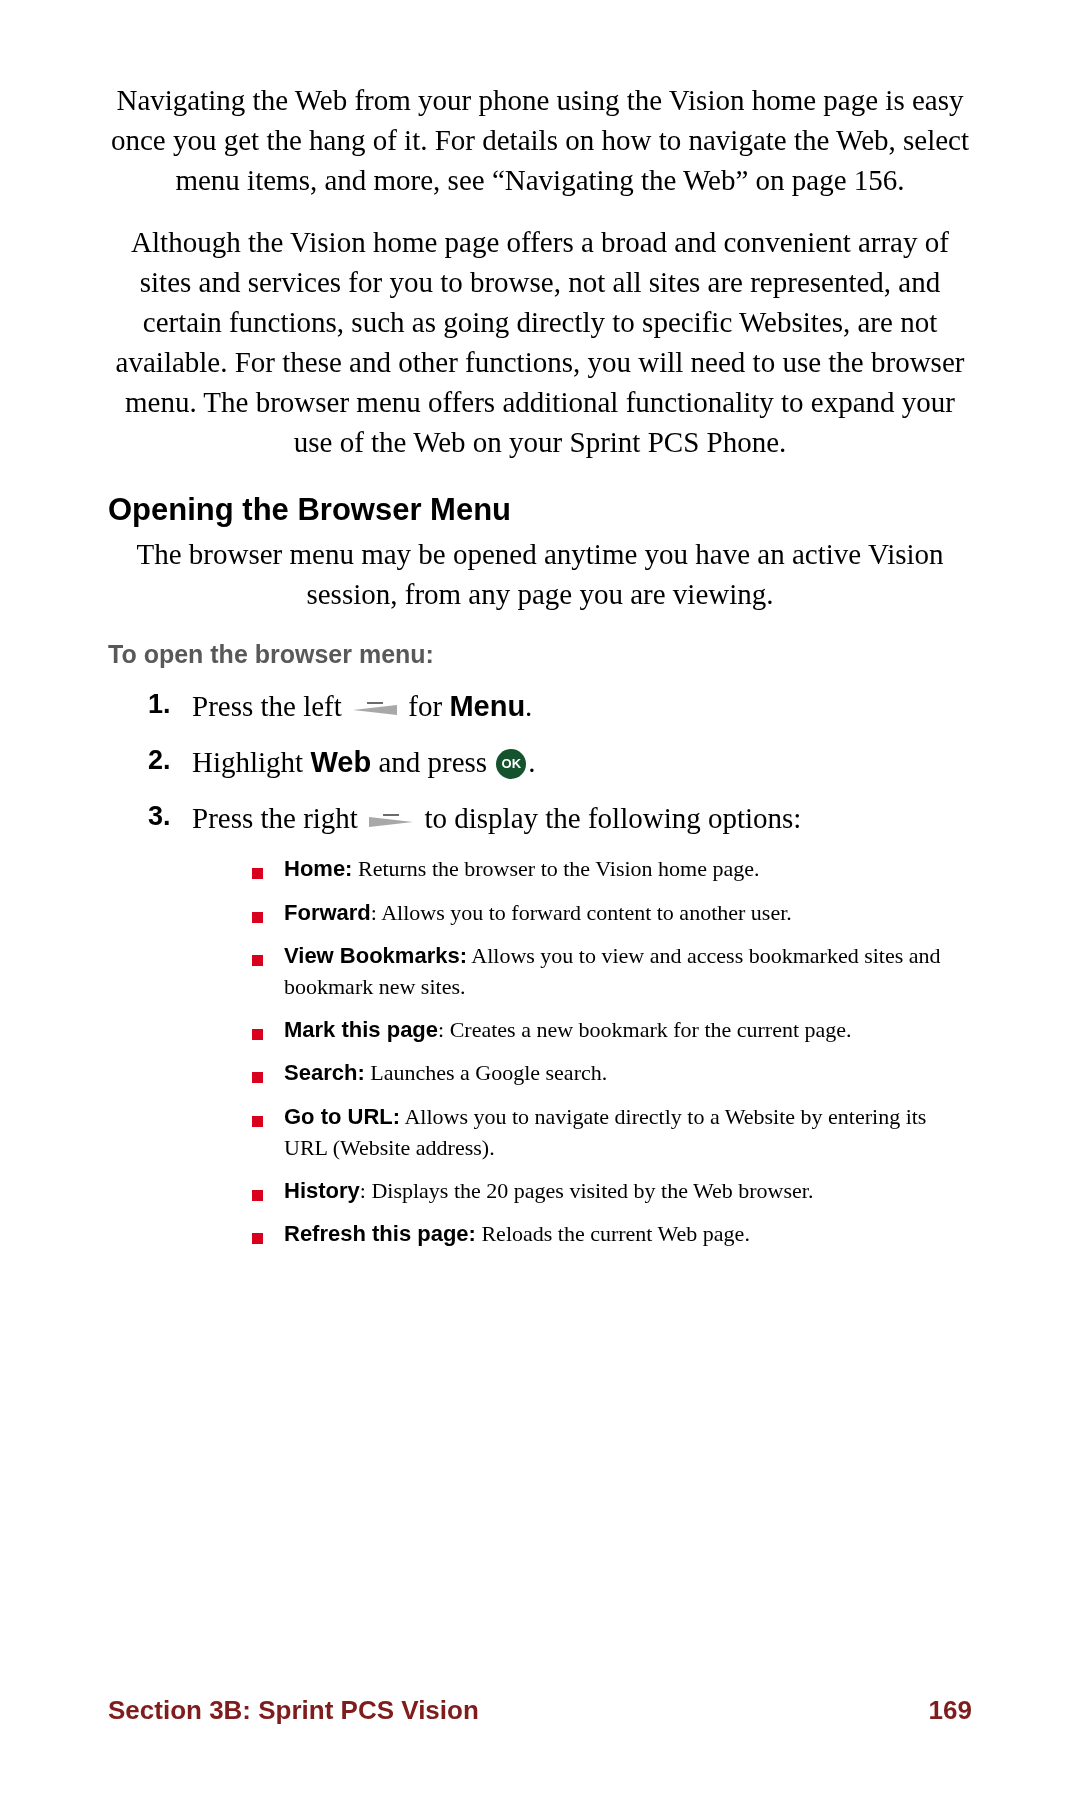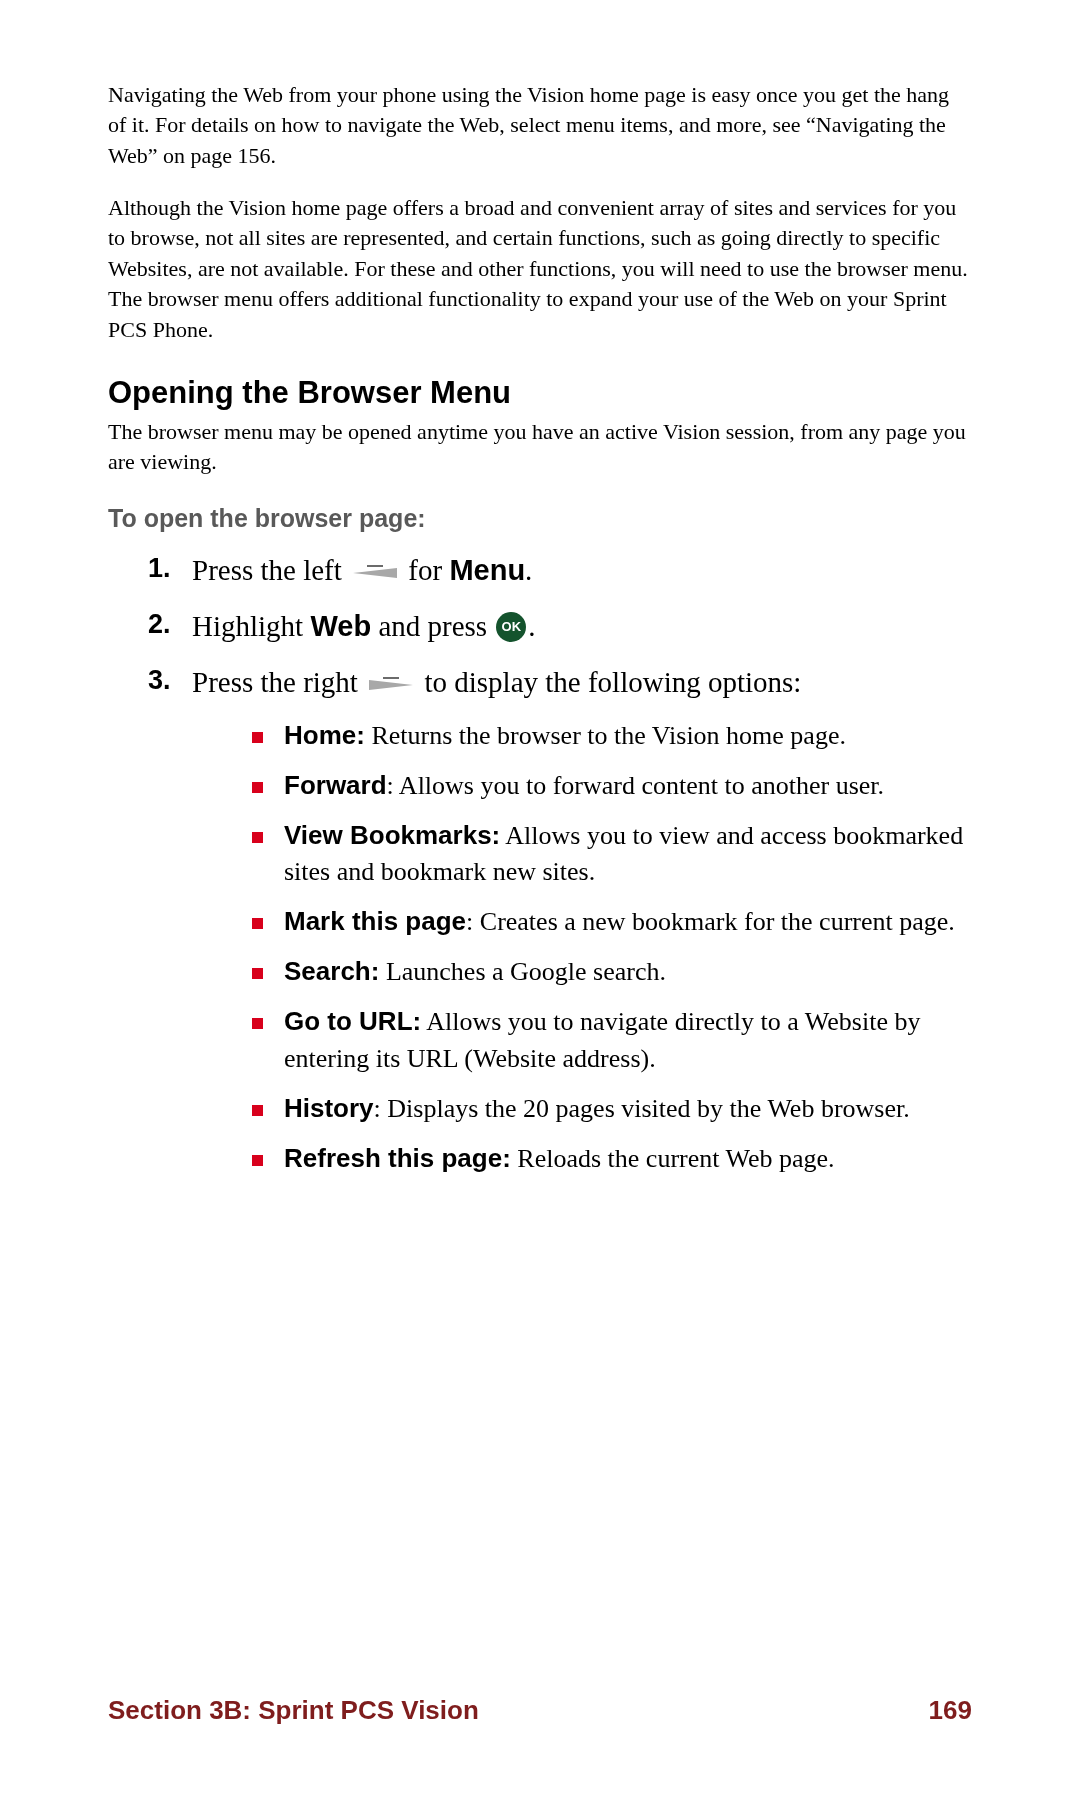--- a/index.html
+++ b/index.html
@@ -20,23 +20,24 @@
   }
   .title {
     font-family: "Helvetica Neue", Helvetica, Arial, sans-serif;
     font-weight: 700;
     font-size: 38px;
     color: #d8001c;
     margin: 0 0 18px 0;
     letter-spacing: 0.2px;
   }
   .para {
-    font-size: 22px;
+    font-size: 29px;
     line-height: 1.38;
     margin: 0 0 22px 0;
+    text-align: center;
   }
   .subhead {
     font-family: Liberation Sans, sans-serif;
     font-weight: 700;
     font-size: 31px;
     color: #000;
     margin: 30px 0 6px 0;
   }
   .leadlabel {
     font-family: "Helvetica Neue", Helvetica, Arial, sans-serif;
@@ -64,21 +65,21 @@
     font-family: "Helvetica Neue", Helvetica, Arial, sans-serif;
     font-weight: 700;
     font-size: 27px;
   }
   ul.bullets {
     list-style: none;
     margin: 14px 0 0 60px;
     padding: 0;
   }
   ul.bullets > li {
-    font-size: 26px;
+    font-size: 22px;
     line-height: 1.42;
     margin: 0 0 12px 0;
     padding-left: 32px;
     position: relative;
   }
   ul.bullets > li::before {
     content: "";
     position: absolute;
     left: 0;
     top: 15px;
@@ -132,21 +133,21 @@
 
 <div class="page">
 
 
   <p class="para">Navigating the Web from your phone using the Vision home page is easy once you get the hang of it. For details on how to navigate the Web, select menu items, and more, see “Navigating the Web” on page&nbsp;156.</p>
   <p class="para">Although the Vision home page offers a broad and convenient array of sites and services for you to browse, not all sites are represented, and certain functions, such as going directly to specific Websites, are not available. For these and other functions, you will need to use the browser menu. The browser menu offers additional functionality to expand your use of the Web on your Sprint PCS Phone.</p>
 
   <div class="subhead">Opening the Browser Menu</div>
   <p class="para">The browser menu may be opened anytime you have an active Vision session, from any page you are viewing.</p>
 
-  <div class="leadlabel">To open the browser page:</div>
+  <div class="leadlabel">To open the browser menu:</div>
 
   <ol class="steps">
 
     <li>
       <span class="num">1.</span>
       <span>Press the left </span><span class="softkey"><svg width="44" height="18" viewBox="0 0 44 18">
             <line x1="14" y1="2" x2="30" y2="2" stroke="#6b6b6b" stroke-width="2"></line>
             <polygon points="0,9 44,4 44,14" fill="#a8a8a8"></polygon>
           </svg></span><span> for </span><span class="bold-sans">Menu</span><span>.</span>
     </li>

